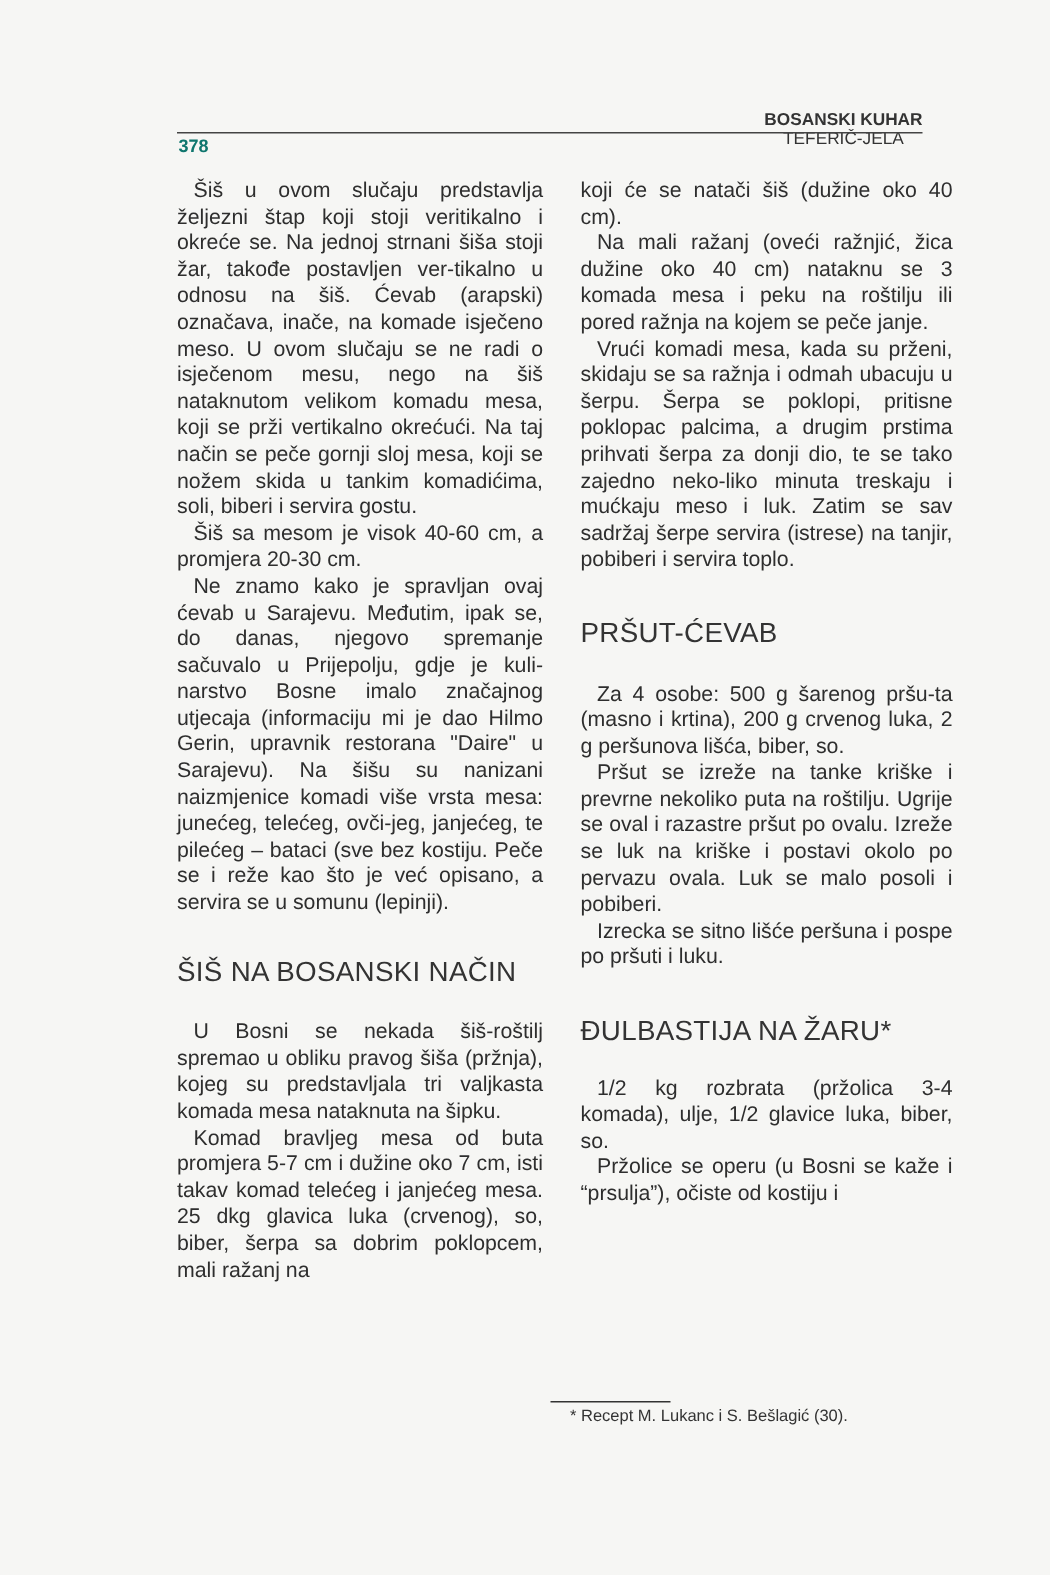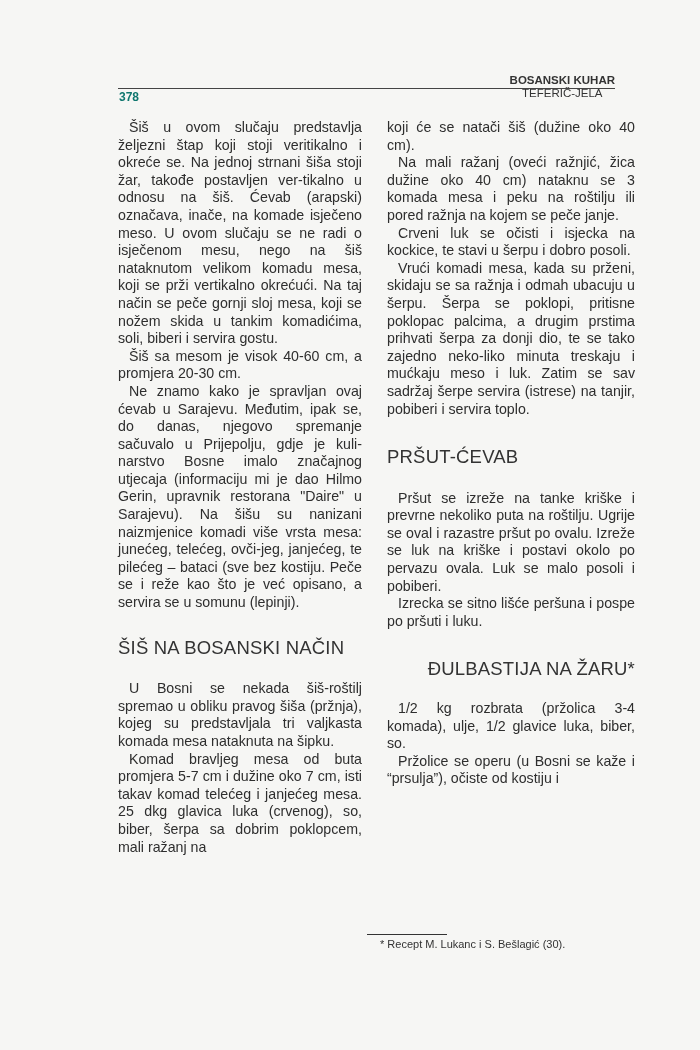--- a/index.html
+++ b/index.html
@@ -54,24 +54,24 @@
   <p>Šiš sa mesom je visok 40-60 cm, a promjera 20-30 cm.</p>
   <p>Ne znamo kako je spravljan ovaj ćevab u Sarajevu. Međutim, ipak se, do danas, njegovo spremanje sačuvalo u Prijepolju, gdje je kuli-narstvo Bosne imalo značajnog utjecaja (informaciju mi je dao Hilmo Gerin, upravnik restorana "Daire" u Sarajevu). Na šišu su nanizani naizmjenice komadi više vrsta mesa: junećeg, telećeg, ovči-jeg, janjećeg, te pilećeg – bataci (sve bez kostiju. Peče se i reže kao što je već opisano, a servira se u somunu (lepinji).</p>
   <h2 style="margin-top:27px;margin-bottom:24px;">ŠIŠ NA BOSANSKI NAČIN</h2>
   <p>U Bosni se nekada šiš-roštilj spremao u obliku pravog šiša (pržnja), kojeg su predstavljala tri valjkasta komada mesa nataknuta na šipku.</p>
   <p>Komad bravljeg mesa od buta promjera 5-7 cm i dužine oko 7 cm, isti takav komad telećeg i janjećeg mesa. 25 dkg glavica luka (crvenog), so, biber, šerpa sa dobrim poklopcem, mali ražanj na</p>
 </div>
 
 <div class="col right">
   <p class="cont">koji će se natači šiš (dužine oko 40 cm).</p>
   <p>Na mali ražanj (oveći ražnjić, žica dužine oko 40 cm) nataknu se 3 komada mesa i peku na roštilju ili pored ražnja na kojem se peče janje.</p>
-  <p>Crveni luk se očisti i isjecka na kockice, te stavi u šerpu i dobro posoli.</p>
   <p>Vrući komadi mesa, kada su prženi, skidaju se sa ražnja i odmah ubacuju u šerpu. Šerpa se poklopi, pritisne poklopac palcima, a drugim prstima prihvati šerpa za donji dio, te se tako zajedno neko-liko minuta treskaju i mućkaju meso i luk. Zatim se sav sadržaj šerpe servira (istrese) na tanjir, pobiberi i servira toplo.</p>
   <h2 style="margin-top:30px;margin-bottom:24px;">PRŠUT-ĆEVAB</h2>
+  <p>Za 4 osobe: 500 g šarenog pršu-ta (masno i krtina), 200 g crvenog luka, 2 g peršunova lišća, biber, so.</p>
   <p>Pršut se izreže na tanke kriške i prevrne nekoliko puta na roštilju. Ugrije se oval i razastre pršut po ovalu. Izreže se luk na kriške i postavi okolo po pervazu ovala. Luk se malo posoli i pobiberi.</p>
   <p>Izrecka se sitno lišće peršuna i pospe po pršuti i luku.</p>
-  <h2 style="margin-top:30px;margin-bottom:22px;text-align:right;">ĐULBASTIJA NA ŽARU*</h2>
+  <h2 style="margin-top:30px;margin-bottom:22px;">ĐULBASTIJA NA ŽARU*</h2>
   <p>1/2 kg rozbrata (pržolica 3-4 komada), ulje, 1/2 glavice luka, biber, so.</p>
   <p>Pržolice se operu (u Bosni se kaže i “prsulja”), očiste od kostiju i</p>
 </div>
 
 <div class="footnote-rule"></div>
 <div class="footnote">* Recept M. Lukanc i S. Bešlagić (30).</div>
 
 </body></html>

